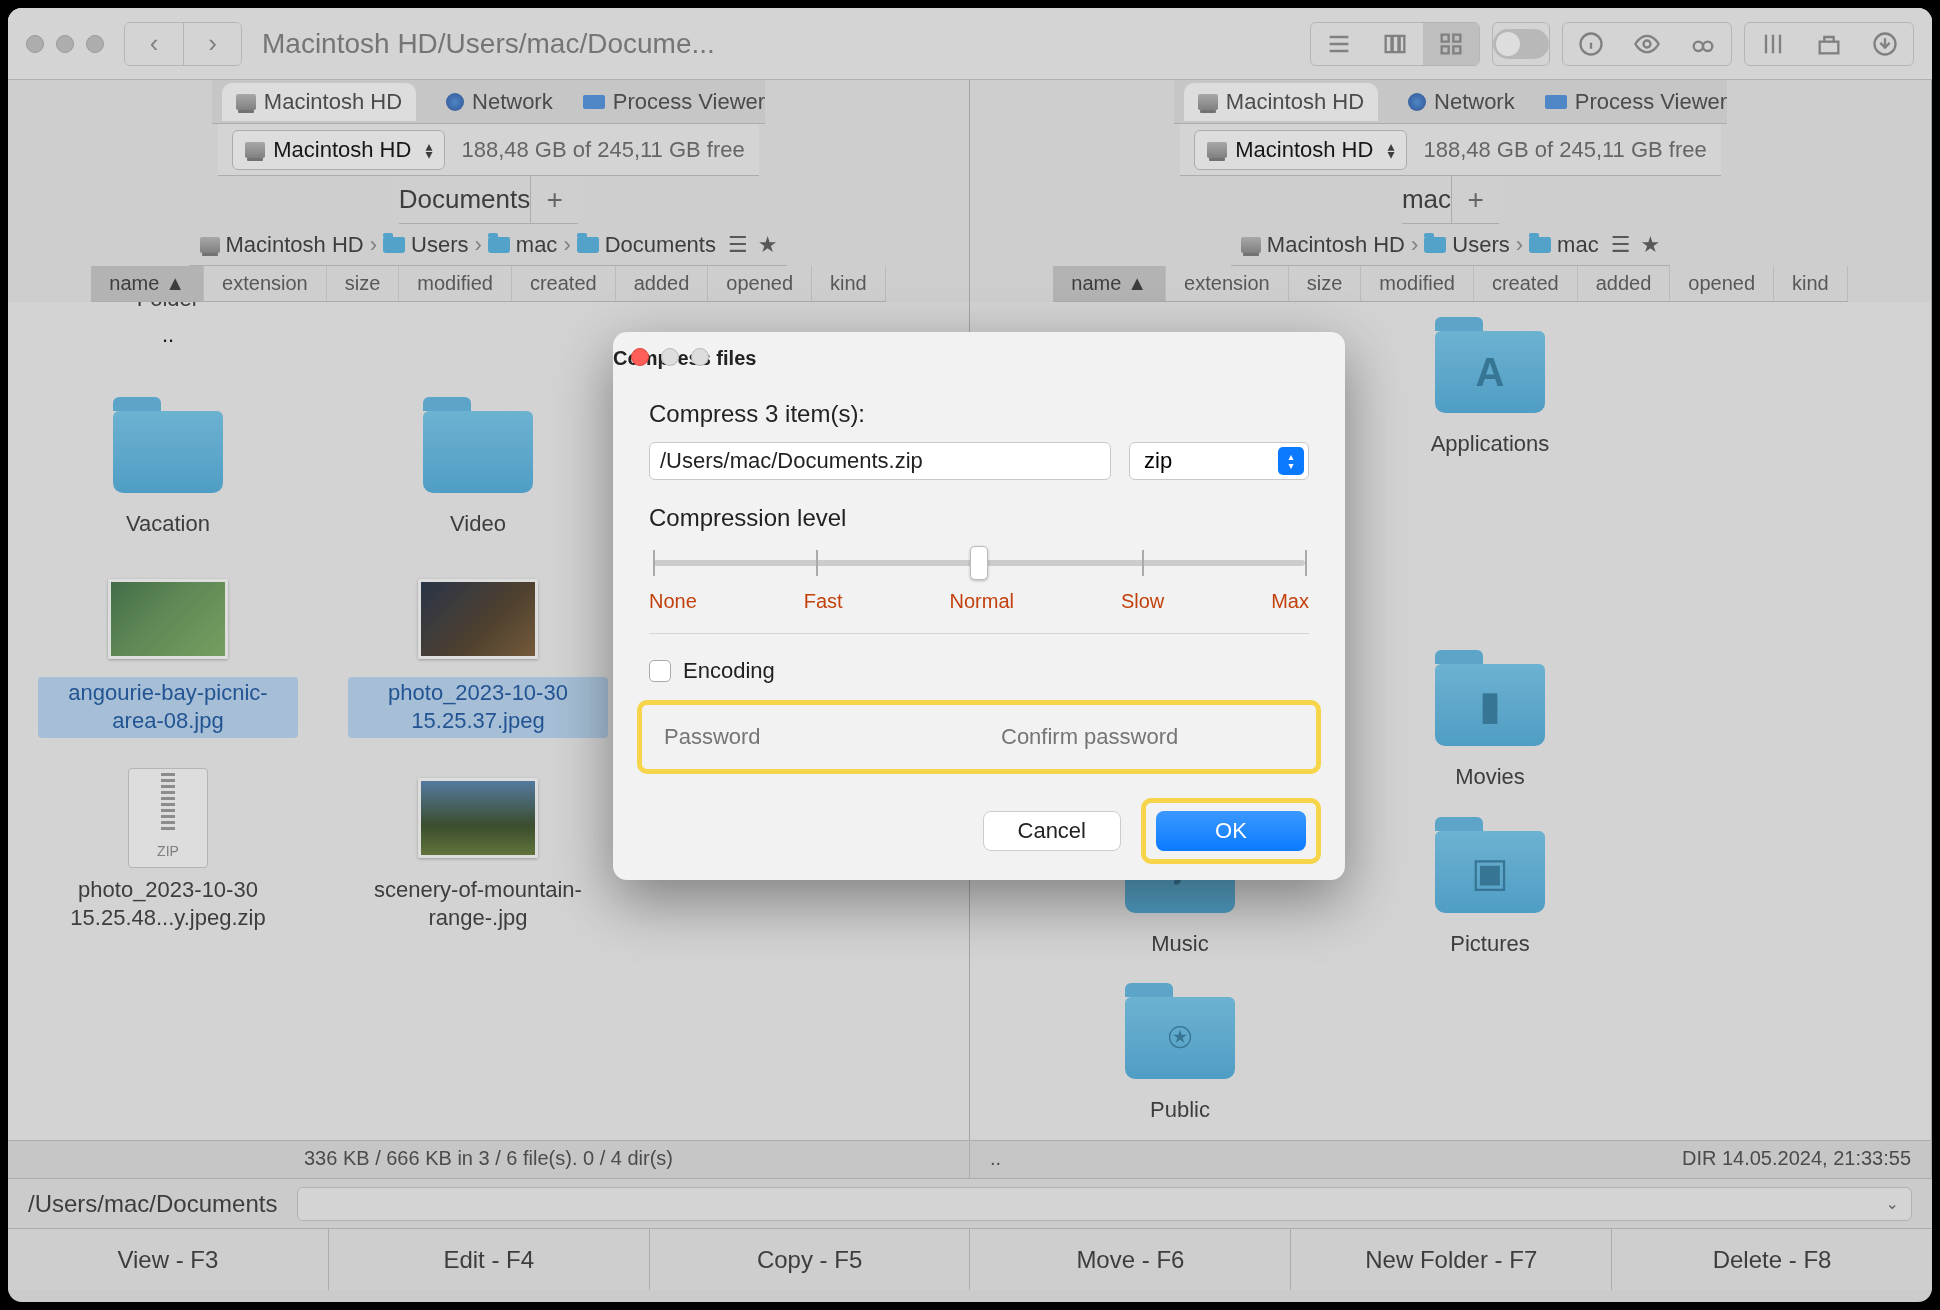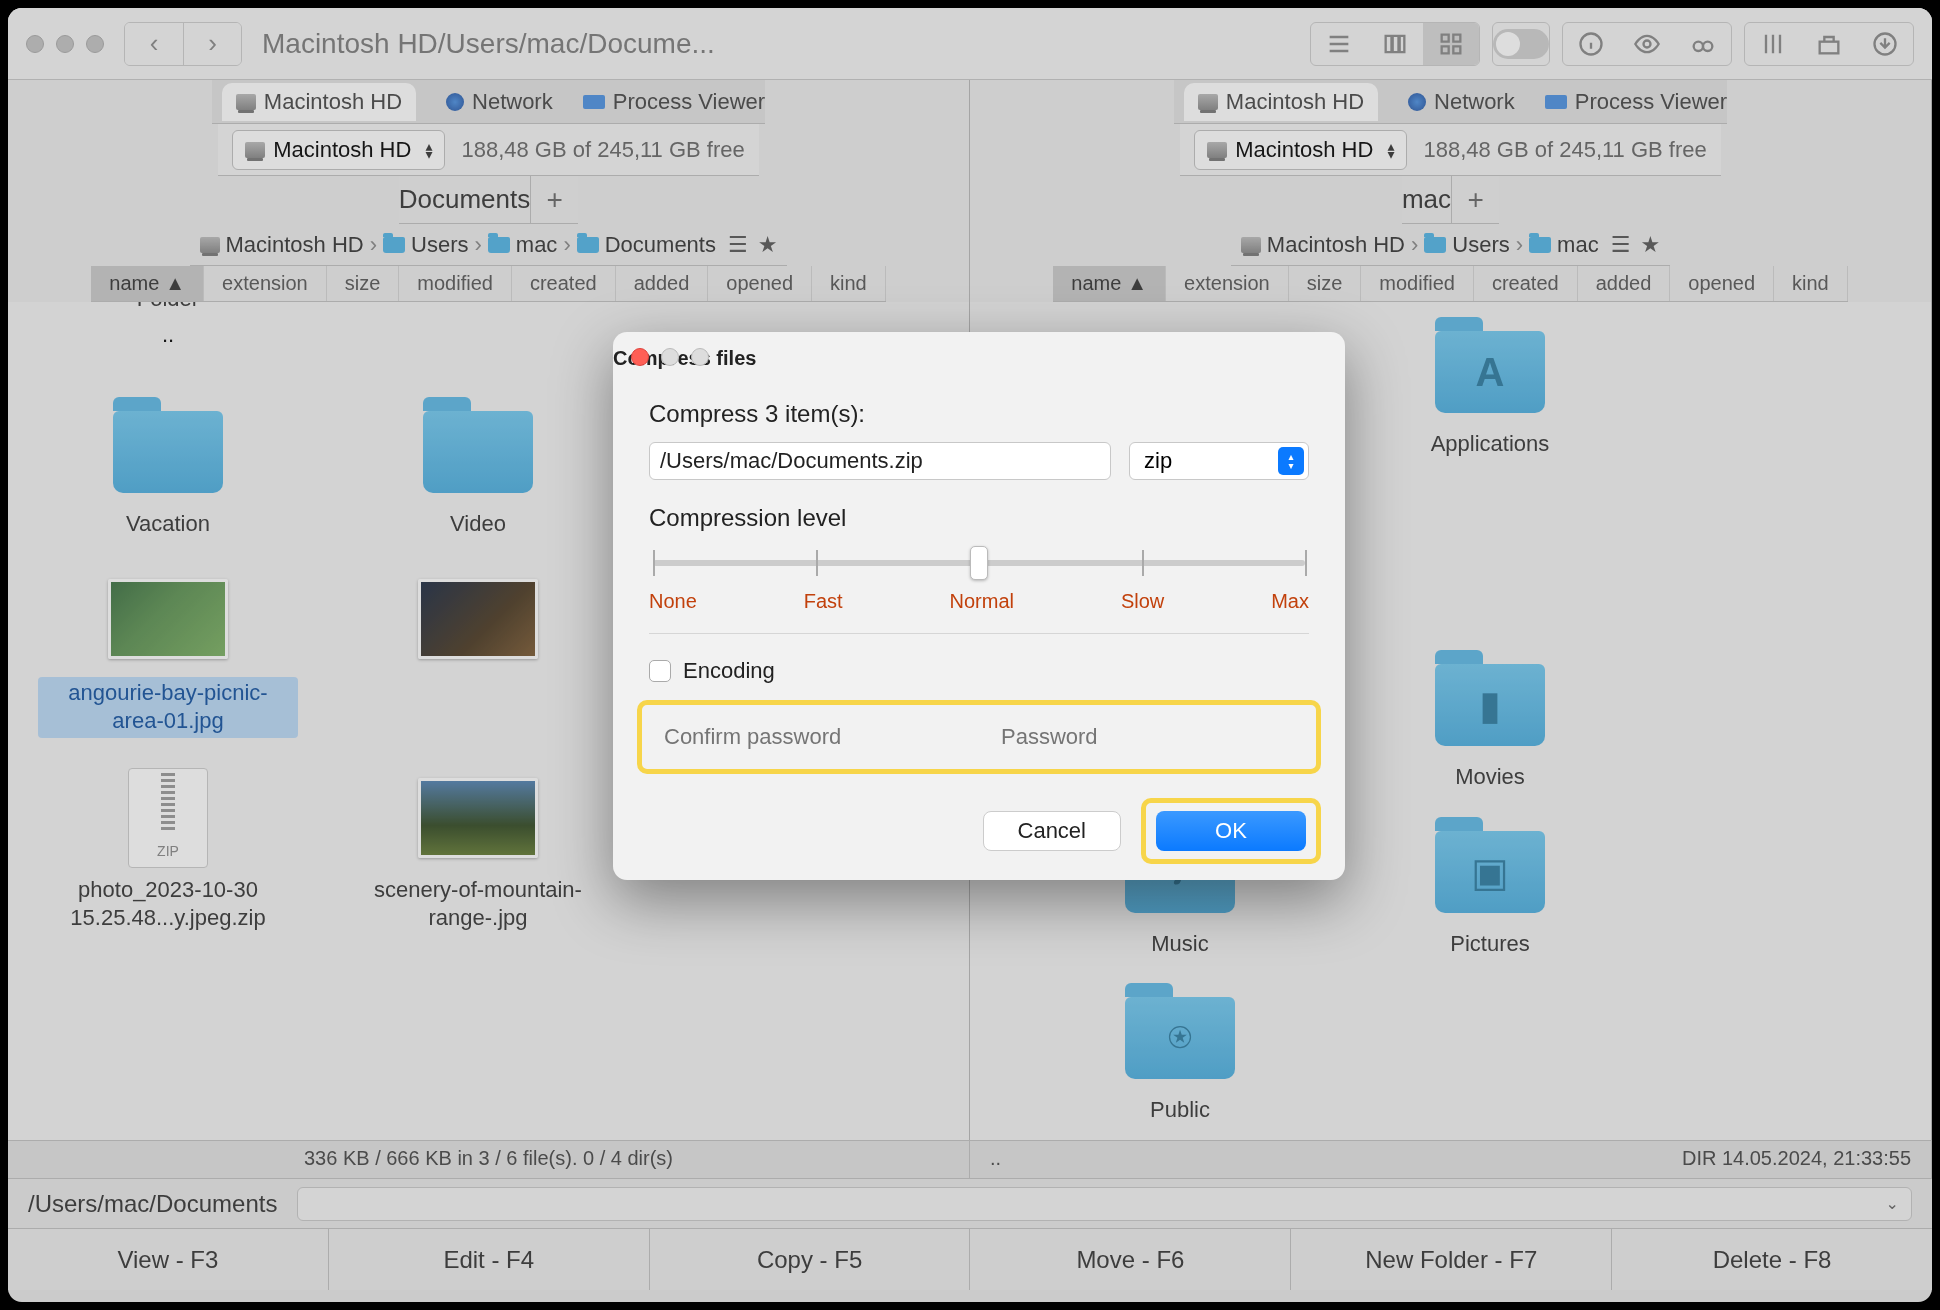--- a/index.html
+++ b/index.html
@@ -261,26 +261,27 @@
               <div class="file-ico">
                 <div class="folder-big"></div>
               </div>
               <div class="fname">Video</div>
             </div>
           <div style="width:300px"></div>
           <div class="file-item">
               <div class="file-ico">
                 <div class="img-thumb"></div>
               </div>
-              <div class="fname sel">angourie-bay-picnic-area-01.jpg</div>
+              <div class="fname sel">angourie-bay-picnic-area-08.jpg</div>
             </div>
           <div class="file-item">
               <div class="file-ico">
                 <div class="img-thumb" style="background:linear-gradient(135deg,#1a2840,#4a3820 60%,#7a5830)"></div>
               </div>
+              <div class="fname sel">photo_2023-10-30 15.25.37.jpeg</div>
             </div>
           <div style="width:300px"></div>
           <div class="file-item">
               <div class="file-ico">
                 <div class="zip-ico">ZIP</div>
               </div>
               <div class="fname">photo_2023-10-30 15.25.48...y.jpeg.zip</div>
             </div>
           <div class="file-item">
               <div class="file-ico">
@@ -471,22 +472,22 @@
           <span>Slow</span>
           <span>Max</span>
         </div>
       </div>
       <div class="divider"></div>
       <div class="check-row">
         <span class="checkbox"></span>
         <span>Encoding</span>
       </div>
       <div class="pw-box">
+        <input class="pw-input" placeholder="Password" style="">
         <input class="pw-input" placeholder="Confirm password" style="">
-        <input class="pw-input" placeholder="Password" style="">
       </div>
       <div class="btns-line">
         <div class="btn btn-cancel">Cancel</div>
         <div class="ok-box">
           <div class="btn btn-ok">OK</div>
         </div>
       </div>
     </div>
   </div>
 

